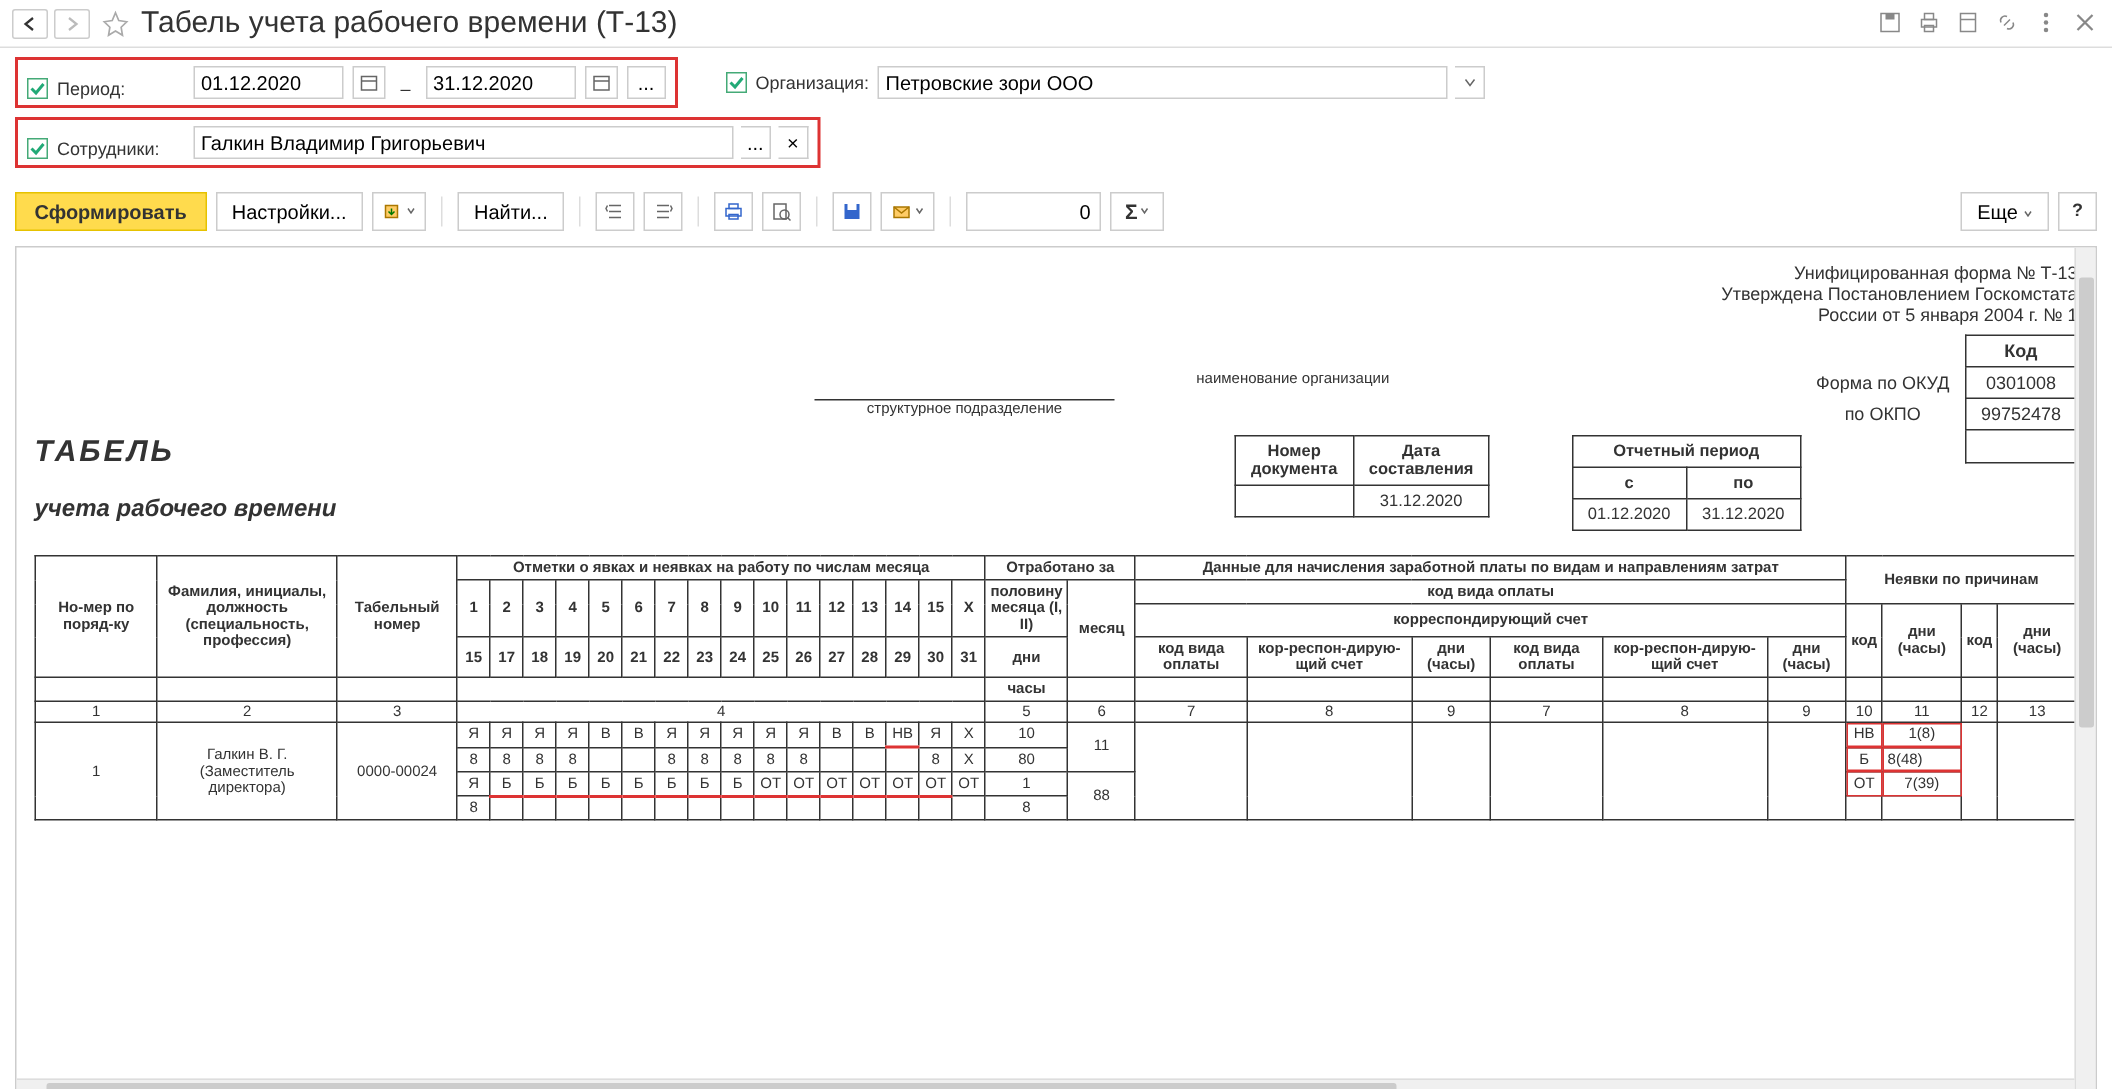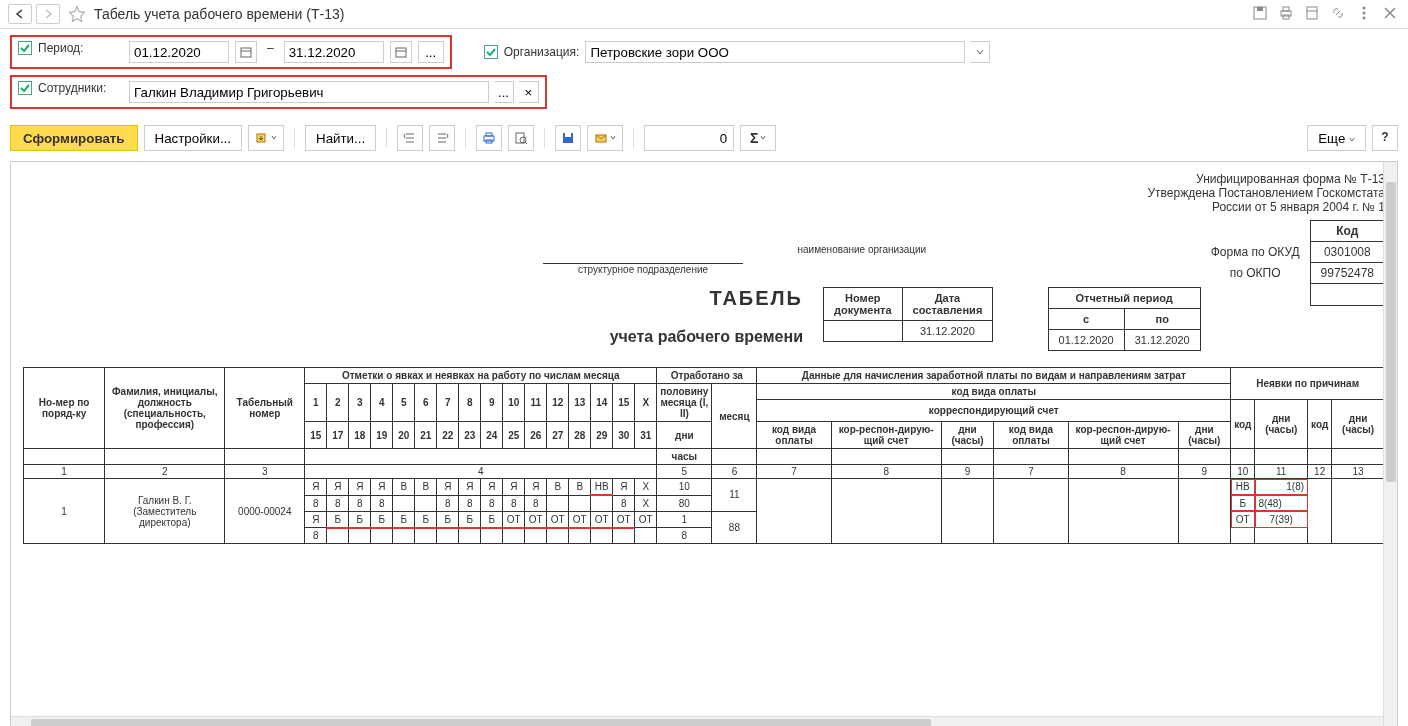--- a/index.html
+++ b/index.html
@@ -2,31 +2,31 @@
 <html><head>
 <meta charset="utf-8">
 <style>
 * { box-sizing: border-box; margin: 0; padding: 0; }
 body { font-family: Arial, sans-serif; font-size: 12px; background: #fff; color: #333; }
 
 
 .topbar { display: flex; align-items: center; padding: 4px 8px; gap: 4px; border-bottom: 1px solid #ddd; }
 .nav-arrow { width: 24px; height: 20px; border: 1px solid #ccc; background: #fff; display: flex; align-items: center; justify-content: center; cursor: pointer; border-radius: 2px; }
 .star-icon { width: 18px; height: 18px; margin: 0 4px; color: #aaa; }
-.page-title { font-size: 14px; color: #333; flex: 1; }
+.page-title { font-size: 20px; color: #333; flex: 1; }
 .topbar-right { display: flex; gap: 8px; align-items: center; }
 .topbar-right .icon-btn { width: 18px; height: 18px; color: #888; cursor: pointer; }
 
 
 .params { padding: 6px 10px; }
 .param-row { display: flex; align-items: center; gap: 6px; margin-bottom: 6px; }
 .checkbox { width: 14px; height: 14px; border: 1px solid #4a7; background: #fff; display: inline-flex; align-items: center; justify-content: center; }
 .checkbox svg { width: 10px; height: 10px; }
 .param-label { width: 85px; }
-.highlight-red { border: 2px solid #d33; padding: 4px 6px; display: inline-flex; align-items: flex-start; gap: 6px; }
+.highlight-red { border: 2px solid #d33; padding: 4px 6px; display: inline-flex; align-items: flex-end; gap: 6px; }
 .date-input { width: 100px; height: 22px; border: 1px solid #ccc; padding: 2px 4px; background: #fff; }
 .cal-btn { width: 22px; height: 22px; border: 1px solid #ccc; background: #fff; display: inline-flex; align-items: center; justify-content: center; }
 .dash { margin: 0 4px; }
 .dots-btn { width: 26px; height: 22px; border: 1px solid #ccc; background: #fff; text-align: center; }
 .org-input { width: 380px; height: 22px; border: 1px solid #ccc; padding: 2px 4px; background: #fff; }
 .org-dd { width: 20px; height: 22px; border: 1px solid #ccc; border-left: none; background: #fff; display: inline-flex; align-items: center; justify-content: center; margin-left: -1px; }
 .emp-input { width: 360px; height: 22px; border: 1px solid #ccc; padding: 2px 4px; background: #fff; }
 .clear-btn { width: 20px; height: 22px; border: 1px solid #ccc; border-left: none; background: #fff; margin-left: -1px; text-align: center; }
 .small-btn { width: 20px; height: 22px; border: 1px solid #ccc; border-left: none; background: #fff; margin-left: -1px; text-align: center; }
 
@@ -54,21 +54,21 @@
 .codes-box td, .codes-box th { border: 1px solid #333; padding: 3px 10px; font-size: 12px; text-align: center; }
 .codes-label { text-align: right; padding-right: 6px; border: none !important; }
 
 .org-line { margin-top: 30px; }
 .org-name { border-bottom: 1px solid #333; width: 1140px; padding-bottom: 2px; }
 .org-cap { font-size: 10px; text-align: center; width: 700px; margin-left: 500px; }
 .dept-line { border-bottom: 1px solid #333; width: 200px; margin-left: 520px; margin-top: 8px; }
 .dept-cap { font-size: 10px; text-align: center; width: 200px; margin-left: 520px; }
 
 .title-row { display: flex; align-items: flex-start; margin-top: 12px; gap: 20px;}
-.title-block { text-align: right; flex: 0 0 780px; }
+.title-block { text-align: left; flex: 0 0 780px; font-style: italic; }
 .title-main { font-size: 20px; font-weight: bold; letter-spacing: 2px; }
 .title-sub { font-size: 16px; font-weight: bold; margin-top: 18px; }
 .doc-table, .period-table { border-collapse: collapse; }
 .doc-table th, .doc-table td, .period-table th, .period-table td { border: 1px solid #333; padding: 4px 10px; font-size: 11px; text-align: center; }
 
 
 .main-tbl { border-collapse: collapse; margin-top: 16px; width: 100%; font-size: 10px; }
 .main-tbl th, .main-tbl td { border: 1px solid #333; padding: 2px 3px; text-align: center; vertical-align: middle; }
 .main-tbl .col-narrow { width: 22px; }
 .main-tbl .data-cell { height: 16px; }
@@ -460,21 +460,21 @@
           <td>Х</td>
         <td>10</td>
         <td rowspan="2">11</td>
         <td rowspan="4"></td>
           <td rowspan="4"></td>
           <td rowspan="4"></td>
           <td rowspan="4"></td>
           <td rowspan="4"></td>
           <td rowspan="4"></td>
         <td class="red-cell">НВ</td>
-          <td class="red-cell" style="text-align:right">1(8)</td>
+          <td class="red-cell" style="text-align:center">1(8)</td>
           <td rowspan="4"></td>
           <td rowspan="4"></td>
       </tr>
       <tr>
         <td class="data-cell">8</td>
           <td>8</td>
           <td>8</td>
           <td>8</td>
           <td></td>
           <td></td>

